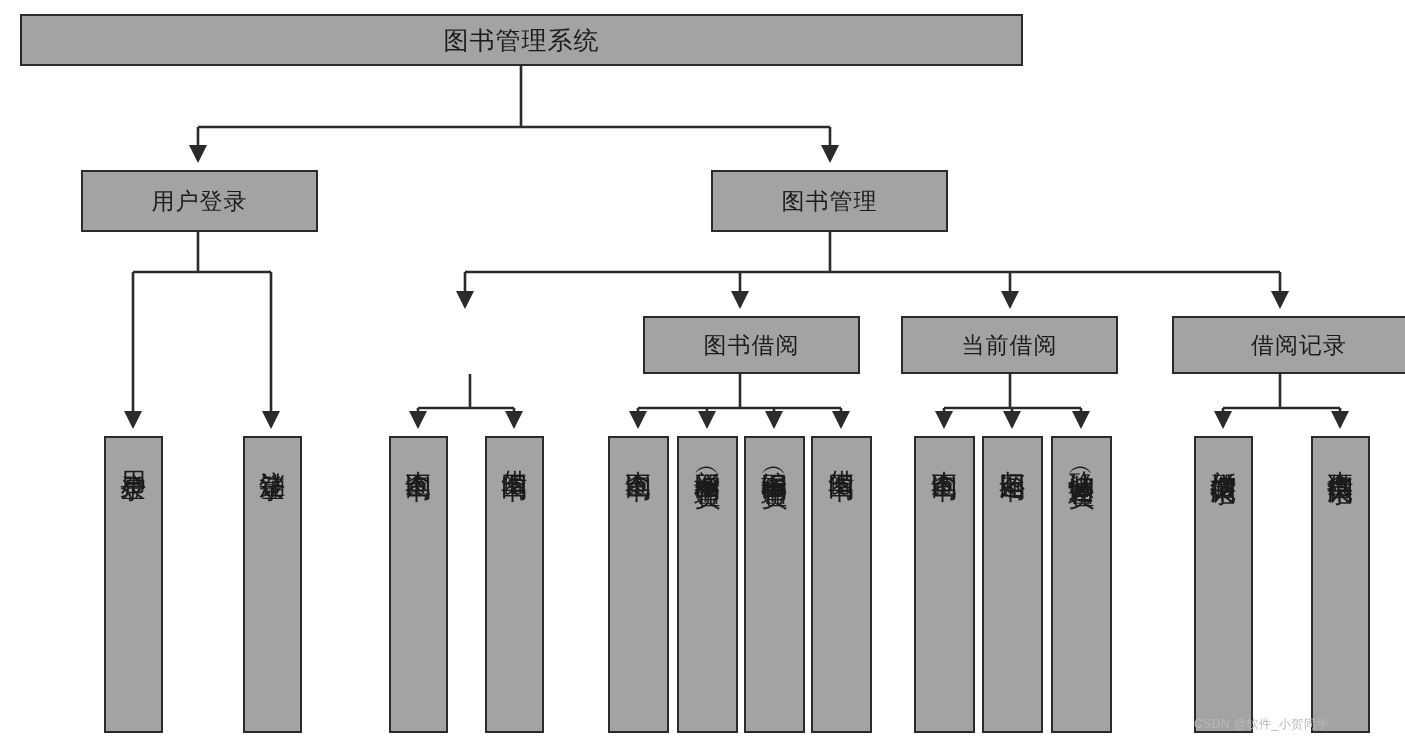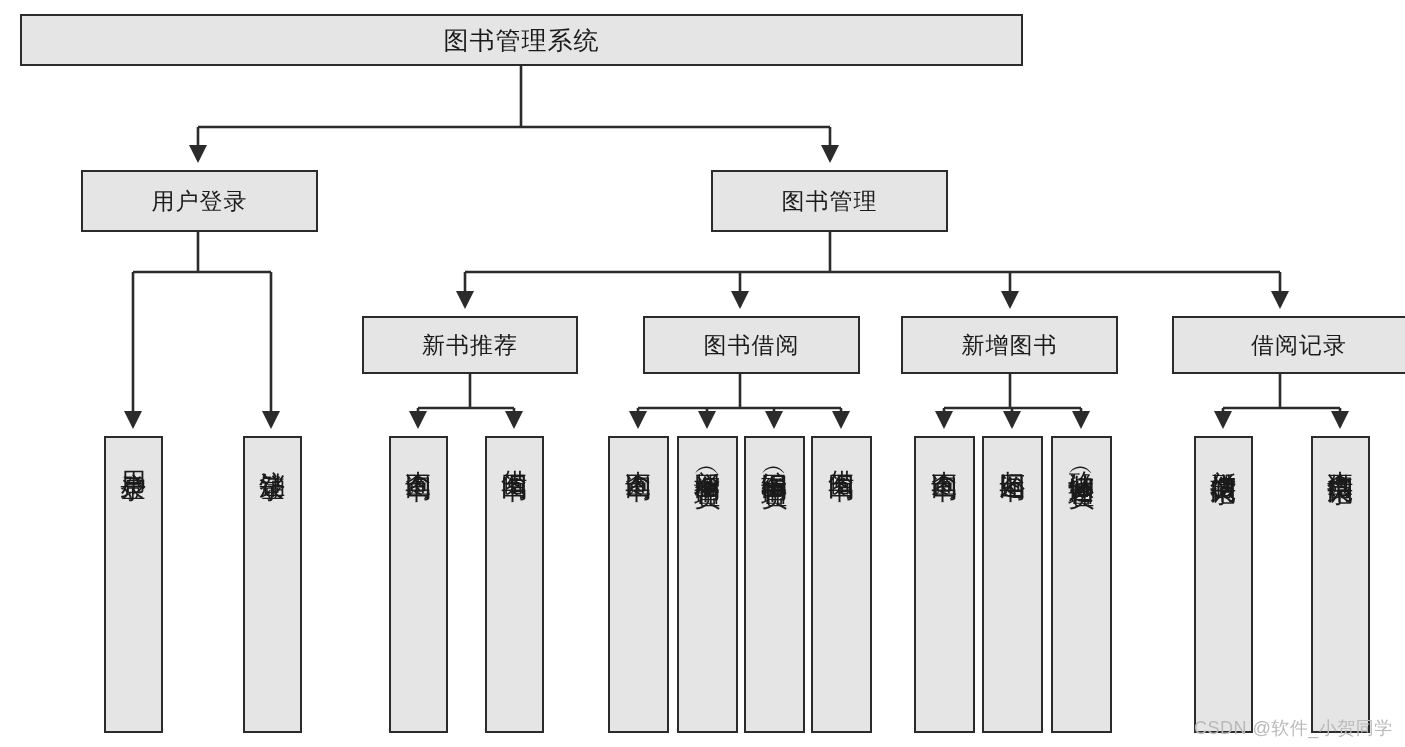--- a/index.html
+++ b/index.html
@@ -21,21 +21,21 @@
     position: absolute;
     left: 0;
     top: 0;
     width: 1405px;
     height: 747px;
     pointer-events: none;
   }
   .node {
     position: absolute;
     box-sizing: border-box;
-    background: #e5e5e5;
+    background: #a3a3a3;
     border: 2px solid #2b2b2b;
     display: flex;
     align-items: center;
     justify-content: center;
     color: #1b1b1b;
   }
   .node .label {
     display: block;
     text-align: center;
     line-height: 1.22;
@@ -56,21 +56,21 @@
     line-height: 1.18;
     letter-spacing: 2px;
     height: auto;
   }
   .node.root .label {
     font-size: 25px;
   }
   .watermark {
     position: absolute;
     color: #b9b9b9;
-    font-size: 18px;
+    font-size: 12px;
     letter-spacing: 0.5px;
     white-space: nowrap;
     user-select: none;
   }
 </style>
 </head>
 <body>
 
 <div id="canvas">
 
@@ -129,28 +129,25 @@
     <span class="label">图书管理系统</span>
   </div>
 
   <div class="node horiz" style="left:81px; top:170px; width:237px; height:62px;">
     <span class="label">用户登录</span>
   </div>
   <div class="node horiz" style="left:711px; top:170px; width:237px; height:62px;">
     <span class="label">图书管理</span>
   </div>
 
-  <div class="node horiz" style="left:362px; top:316px; width:216px; height:58px;">
-    <span class="label">新书推荐</span>
-  </div>
   <div class="node horiz" style="left:631px; top:316px; width:217px; height:58px;margin-left:12px;">
     <span class="label">图书借阅</span>
   </div>
   <div class="node horiz" style="left:901px; top:316px; width:217px; height:58px;">
-    <span class="label">新增图书</span>
+    <span class="label">当前借阅</span>
   </div>
   <div class="node horiz" style="left:1172px; top:316px; width:254px; height:58px;">
     <span class="label">借阅记录</span>
   </div>
 
   <div class="node vert" style="left:104px; top:436px; width:59px; height:297px;">
     <span class="label">用户登录</span>
   </div>
   <div class="node vert" style="left:243px; top:436px; width:59px; height:297px;">
     <span class="label">注销登录</span>

